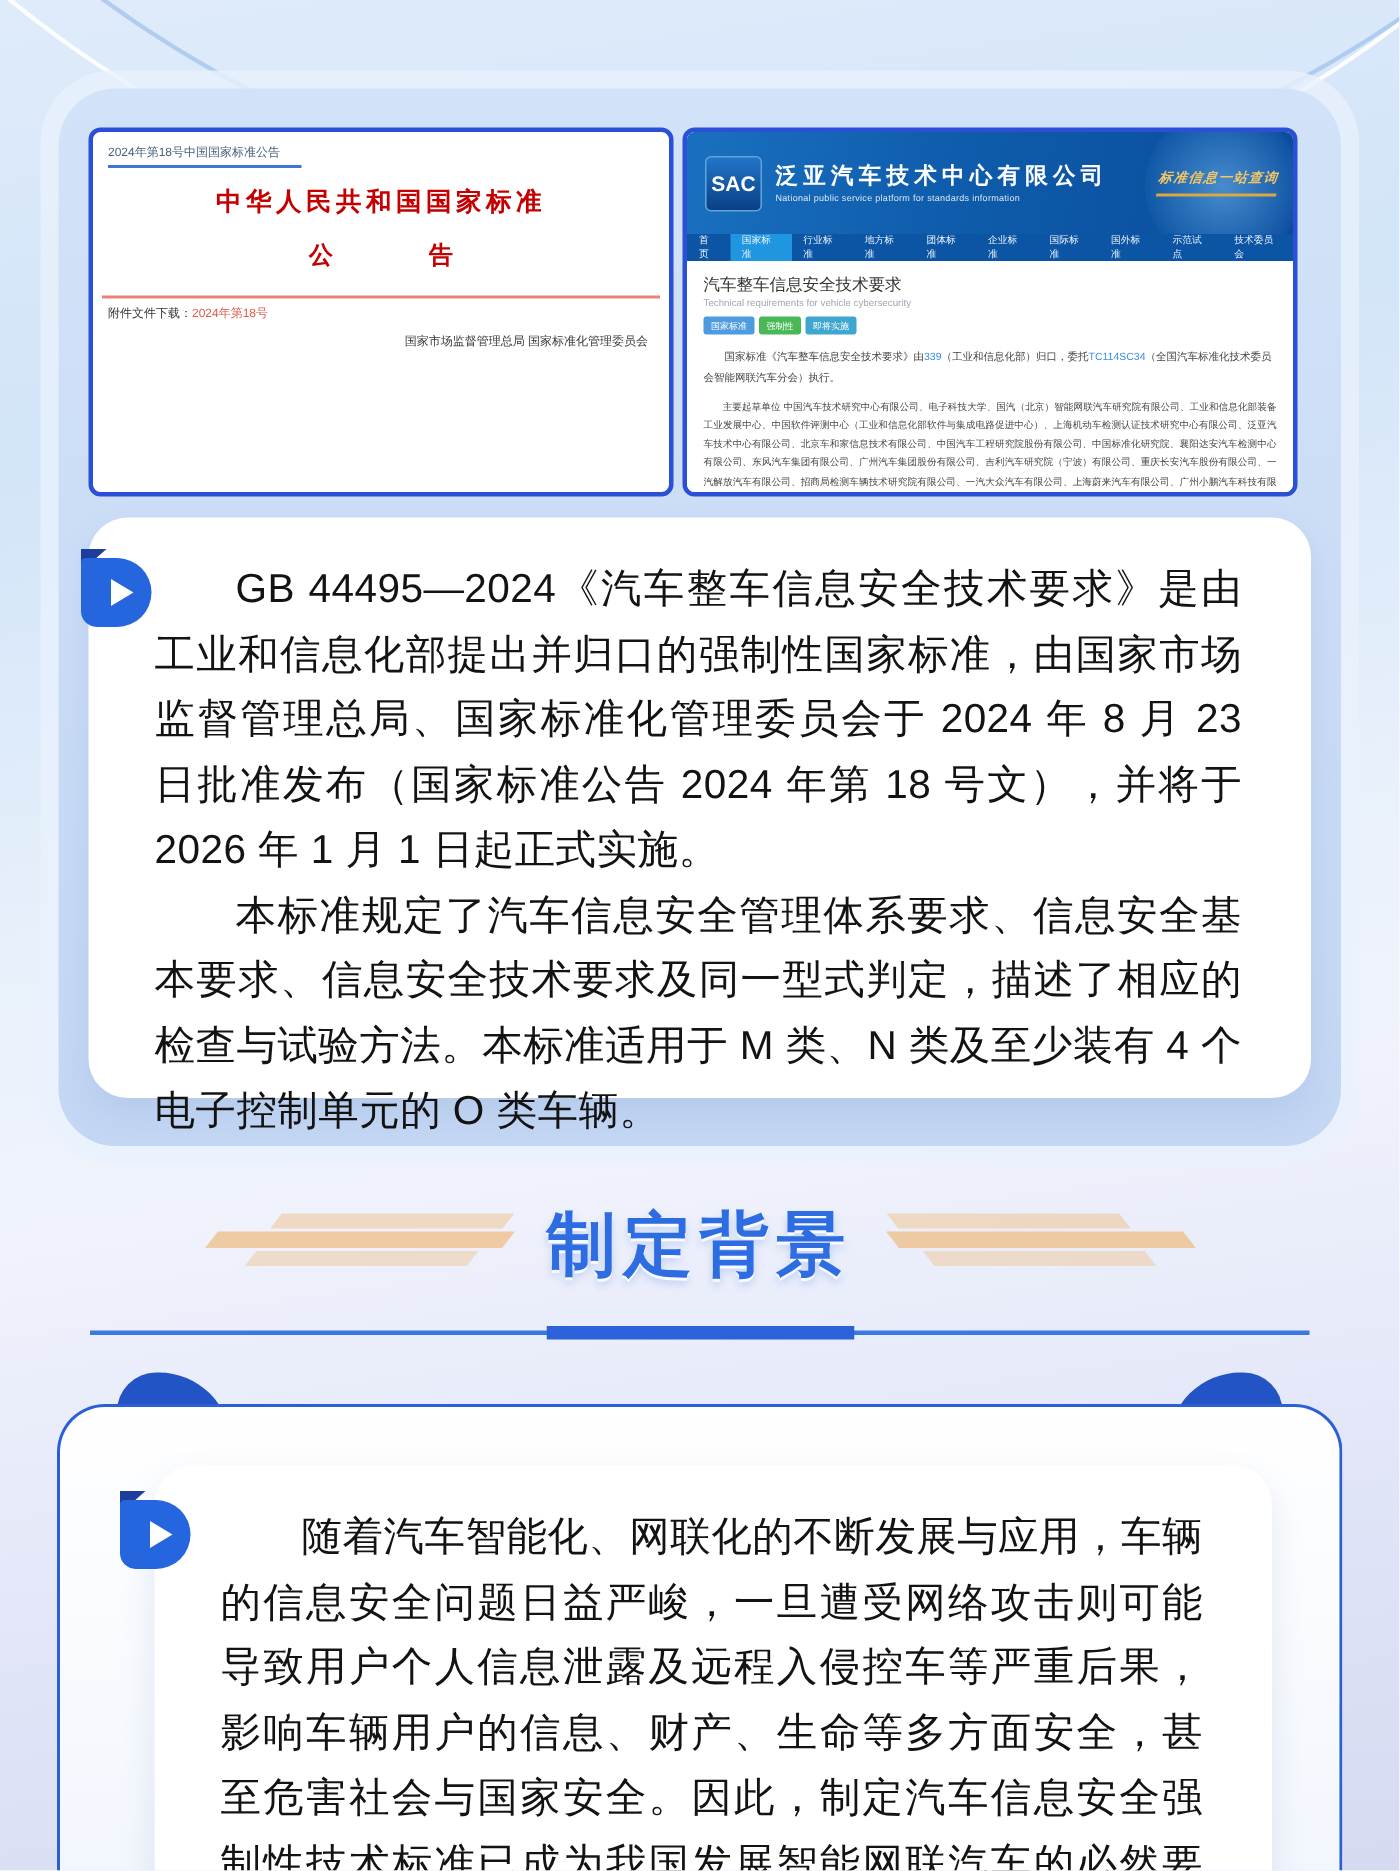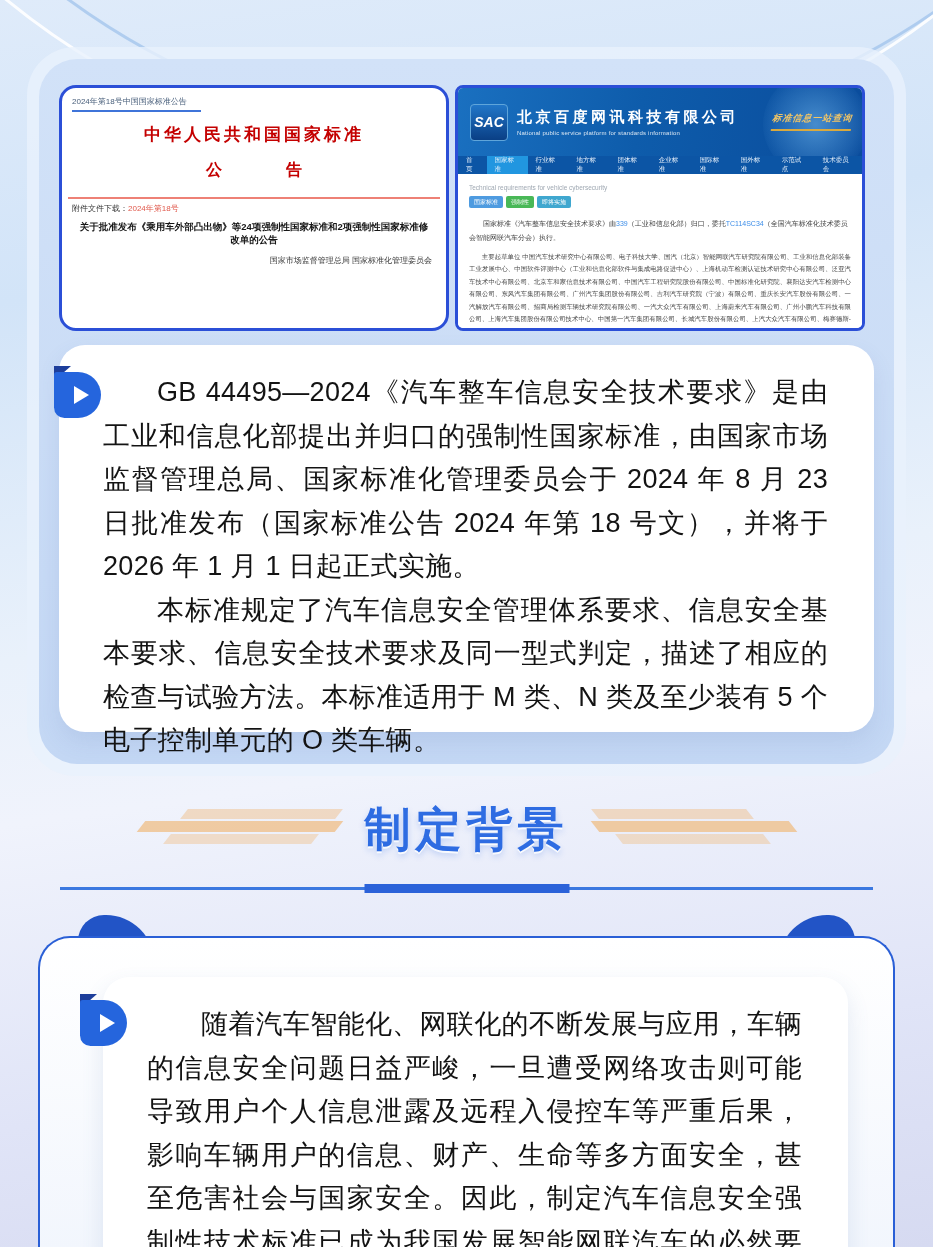--- a/index.html
+++ b/index.html
@@ -11,21 +11,21 @@
   .bg-arc1 { width:1500px; height:1500px; left:-240px; top:-1355px; }
   .bg-arc2 { width:1500px; height:1500px; left:-270px; top:-1330px; border-color:rgba(255,255,255,.9); }
 
   
   .top-outer { position:absolute; left:27px; top:47px; width:879px; height:729px;
     background:rgba(233,241,252,.8); border-radius:48px; }
   .top-card { position:absolute; inset:12px; background:linear-gradient(180deg,#d2e2f8 0%,#c3d7f4 100%);
     border-radius:38px; padding:26px 20px 18px; }
   .shots-row { display:flex; gap:6px; }
   .shot { border:3px solid #2b4fd7; border-radius:8px; background:#fff; height:246px; overflow:hidden; }
-  .shot-left { width:390px; padding:6px 0 0;border-radius:17px; }
+  .shot-left { width:390px; padding:6px 0 0; }
   .shot-right { width:410px; display:flex; flex-direction:column; }
 
   
   .gov-top { padding:2px 10px 0; font-size:8px; color:#4a607c; }
   .gov-top span { display:inline-block; border-bottom:2px solid #3f74d9; padding:0 14px 3px 0; }
   .gov-title { margin-top:11px; text-align:center; color:#c40000; font-weight:bold; font-size:17px;
     letter-spacing:3px; font-family:"Liberation Serif","DejaVu Serif",serif; }
   .gov-gao { margin-top:14px; text-align:center; color:#c40000; font-weight:bold; font-size:16px;
     letter-spacing:24px; text-indent:24px; font-family:Liberation Mono, monospace; }
   .gov-issue { margin-top:18px; text-align:center; font-size:9px; font-weight:bold; color:#222;
@@ -37,21 +37,21 @@
   .gov-body { margin-top:5px; padding:0 14px; font-size:8px; line-height:1.9; color:#3a3a3a; text-indent:2em; text-align:justify; }
   .gov-sign { margin-top:8px; padding:0 14px; text-align:right; font-size:8px; color:#3a3a3a; }
 
   
   .sac-header { position:relative; height:68px; flex-shrink:0; display:flex; align-items:center; gap:9px;
     padding:0 12px; background:linear-gradient(100deg,#1a70c0 0%,#0e5cab 45%,#0a4c9c 100%); overflow:hidden; }
   .sac-globe { position:absolute; right:-6px; top:-16px; width:105px; height:105px; border-radius:50%;
     background:radial-gradient(circle,rgba(110,180,235,.6) 0%,rgba(60,130,200,.35) 55%,rgba(20,80,150,0) 75%); }
   .sac-logo { width:38px; height:37px; flex-shrink:0; display:flex; align-items:center; justify-content:center;
     background:linear-gradient(180deg,#2176c8,#0a3f85); border:1px solid #5fa5da; border-radius:4px;
-    color:#fff; font-weight:bold; font-style:italic; font-size:14px; }
+    color:#fff; font-weight:bold; font-size:14px; }
   .sac-title-cn { color:#fff; font-size:15px; font-weight:bold; letter-spacing:3.5px; }
   .sac-title-en { color:rgba(255,255,255,.85); font-size:6px; margin-top:3px; letter-spacing:.2px; }
   .sac-slogan { position:absolute; right:10px; top:24px; z-index:2; color:#f2c565; font-size:9px; font-weight:bold;
     font-style:italic; border-bottom:2px solid #d9a93f; padding-bottom:4px; transform:skewX(-8deg); letter-spacing:1px; }
   .sac-nav { height:18px; flex-shrink:0; display:flex; background:#0c55a5; color:#eaf3fc; font-size:6.5px; }
   .sac-nav-item { display:flex; align-items:center; padding:0 8px; cursor:pointer; }
   .sac-nav-item.active { background:#2196e0; }
   .sac-content { flex:1; background:#fff; padding:8px 11px; overflow:hidden; }
   .sac-std-title { font-size:11px; color:#333; font-weight:500; }
   .sac-std-en { font-size:6.5px; color:#9fa8b2; margin-top:2px; }
@@ -118,48 +118,48 @@
         <div class="shot shot-left">
           <div class="gov-top">
             <span>2024年第18号中国国家标准公告</span>
           </div>
           <div class="gov-title">中华人民共和国国家标准</div>
           <div class="gov-gao">公　告</div>
           <div class="gov-redline"></div>
           <div class="gov-attach">
             <span>附件文件下载：</span><a href="#">2024年第18号</a>
           </div>
-          <div class="gov-notice-title">关于批准发布《乘用车外部凸出物》等24项强制性国家标准和2项强制性国家标准修改单的公告</div>
           <div class="gov-sign">国家市场监督管理总局 国家标准化管理委员会</div>
 
         </div>
 
         <div class="shot shot-right">
           <div class="sac-header">
             <div class="sac-globe"></div>
             <div class="sac-logo">SAC</div>
             <div>
-              <div class="sac-title-cn">北京百度网讯科技有限公司</div>
+              <div class="sac-title-cn">泛亚汽车技术中心有限公司</div>
               <div class="sac-title-en">National public service platform  for standards information</div>
             </div>
             <div class="sac-slogan">标准信息一站查询</div>
           </div>
           <div class="sac-nav">
             <div class="sac-nav-item">首页</div>
             <div class="sac-nav-item active">国家标准</div>
             <div class="sac-nav-item">行业标准</div>
             <div class="sac-nav-item">地方标准</div>
             <div class="sac-nav-item">团体标准</div>
             <div class="sac-nav-item">企业标准</div>
             <div class="sac-nav-item">国际标准</div>
             <div class="sac-nav-item">国外标准</div>
             <div class="sac-nav-item">示范试点</div>
             <div class="sac-nav-item">技术委员会</div>
           </div>
           <div class="sac-content">
+            <div class="sac-std-title">汽车整车信息安全技术要求</div>
             <div class="sac-std-en">Technical requirements for vehicle cybersecurity</div>
             <div class="sac-badges">
               <span class="sac-badge" style="background:#4e9be0">国家标准</span>
               <span class="sac-badge" style="background:#49b857">强制性</span>
               <span class="sac-badge" style="background:#3fa7cf">即将实施</span>
             </div>
             <div class="sac-p1">
               <span>国家标准《汽车整车信息安全技术要求》由</span><a href="#">339</a><span>（工业和信息化部）归口，委托</span><a href="#">TC114SC34</a><span>（全国汽车标准化技术委员会智能网联汽车分会）执行。</span>
             </div>
             <div class="sac-p2">主要起草单位 中国汽车技术研究中心有限公司、电子科技大学、国汽（北京）智能网联汽车研究院有限公司、工业和信息化部装备工业发展中心、中国软件评测中心（工业和信息化部软件与集成电路促进中心）、上海机动车检测认证技术研究中心有限公司、泛亚汽车技术中心有限公司、北京车和家信息技术有限公司、中国汽车工程研究院股份有限公司、中国标准化研究院、襄阳达安汽车检测中心有限公司、东风汽车集团有限公司、广州汽车集团股份有限公司、吉利汽车研究院（宁波）有限公司、重庆长安汽车股份有限公司、一汽解放汽车有限公司、招商局检测车辆技术研究院有限公司、一汽大众汽车有限公司、上海蔚来汽车有限公司、广州小鹏汽车科技有限公司、上海汽车集团股份有限公司技术中心、中国第一汽车集团有限公司、长城汽车股份有限公司、上汽大众汽车有限公司、梅赛德斯-奔驰（中国）投资有限公司、宝马（中国）服务有限公司、通用汽车（中国）投资有限公司、华为技术有限公司、三六零数字安全科技集团有限公司、北京百度网讯科技有限公司、北京梆梆安全科技有限公司、国家计算机网络应急技术处理协调中心、中国信息通信研究院、国家工业信息安全发展研究中心、比亚迪汽车工业有限公司、安徽江淮汽车集团股份有限公司、北京汽车研究总院有限公司、东风商用车有限公司、中国重型汽车集团有限公司、上海工业控制安全创新科技有限公司、北汽福田汽车股份有限公司、东软集团股份有限公司、联合汽车电子有限公司、沃尔沃汽车（亚太）投资控股有限公司、大众汽车（中国）投资有限公司、博世汽车部件（苏州）有限公司、日产（中国）投资有限公司、丰田汽车（中国）投资有限公司、本田技研工业（中国）投资有限公司。</div>
@@ -167,21 +167,21 @@
         </div>
       </div>
 
       <div class="text-card">
         <div class="play-icon" style="left:-10px; top:16px;">
           <span class="fold"></span>
           <span class="bubble"></span>
           <span class="tri"></span>
         </div>
         <p class="para">GB 44495—2024《汽车整车信息安全技术要求》是由工业和信息化部提出并归口的强制性国家标准，由国家市场监督管理总局、国家标准化管理委员会于 2024 年 8 月 23 日批准发布（国家标准公告 2024 年第 18 号文），并将于 2026 年 1 月 1 日起正式实施。</p>
-        <p class="para">本标准规定了汽车信息安全管理体系要求、信息安全基本要求、信息安全技术要求及同一型式判定，描述了相应的检查与试验方法。本标准适用于 M 类、N 类及至少装有 5 个电子控制单元的 O 类车辆。</p>
+        <p class="para">本标准规定了汽车信息安全管理体系要求、信息安全基本要求、信息安全技术要求及同一型式判定，描述了相应的检查与试验方法。本标准适用于 M 类、N 类及至少装有 4 个电子控制单元的 O 类车辆。</p>
       </div>
 
     </div>
   </div>
 
   <div class="section-header">
     <div class="deco deco-left">
       <i class="b1"></i>
         <i class="b2"></i>
         <i class="b3"></i>

